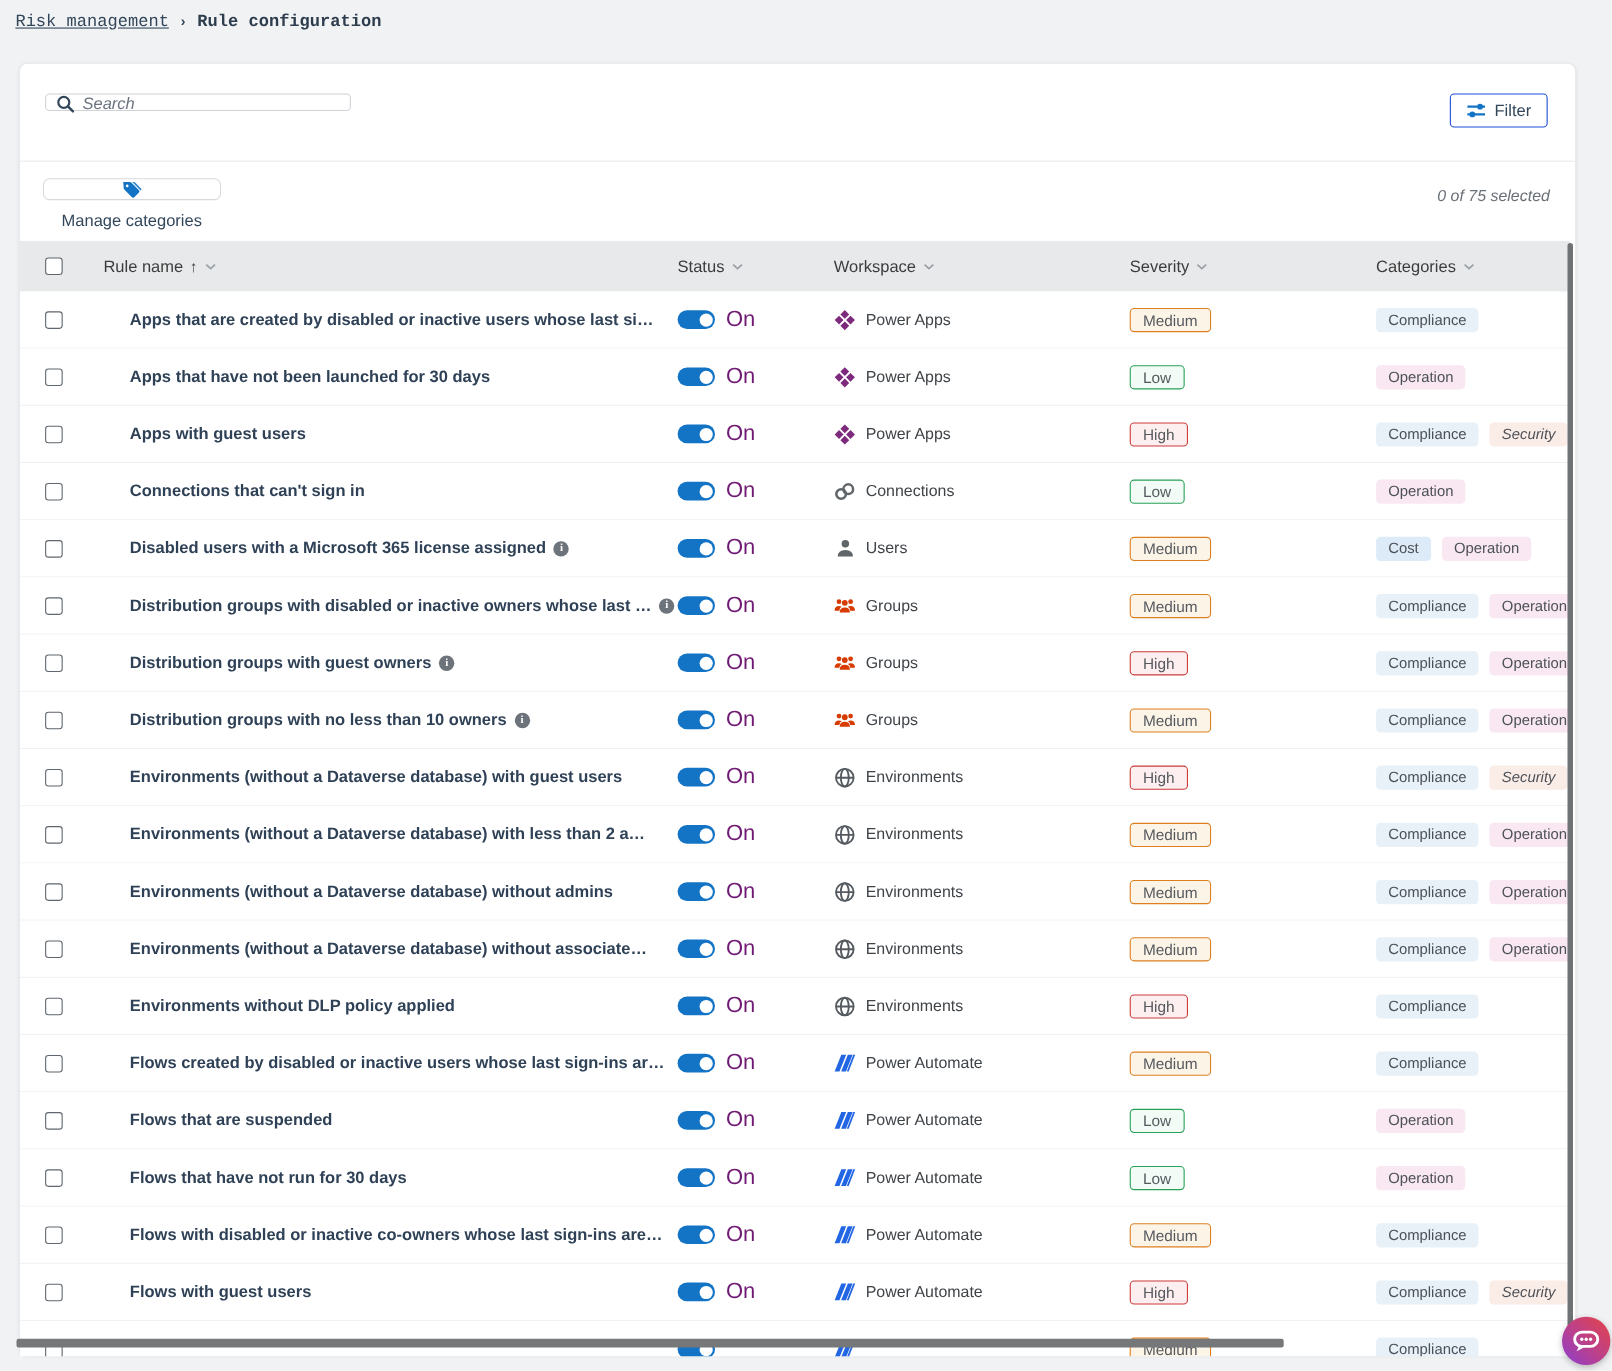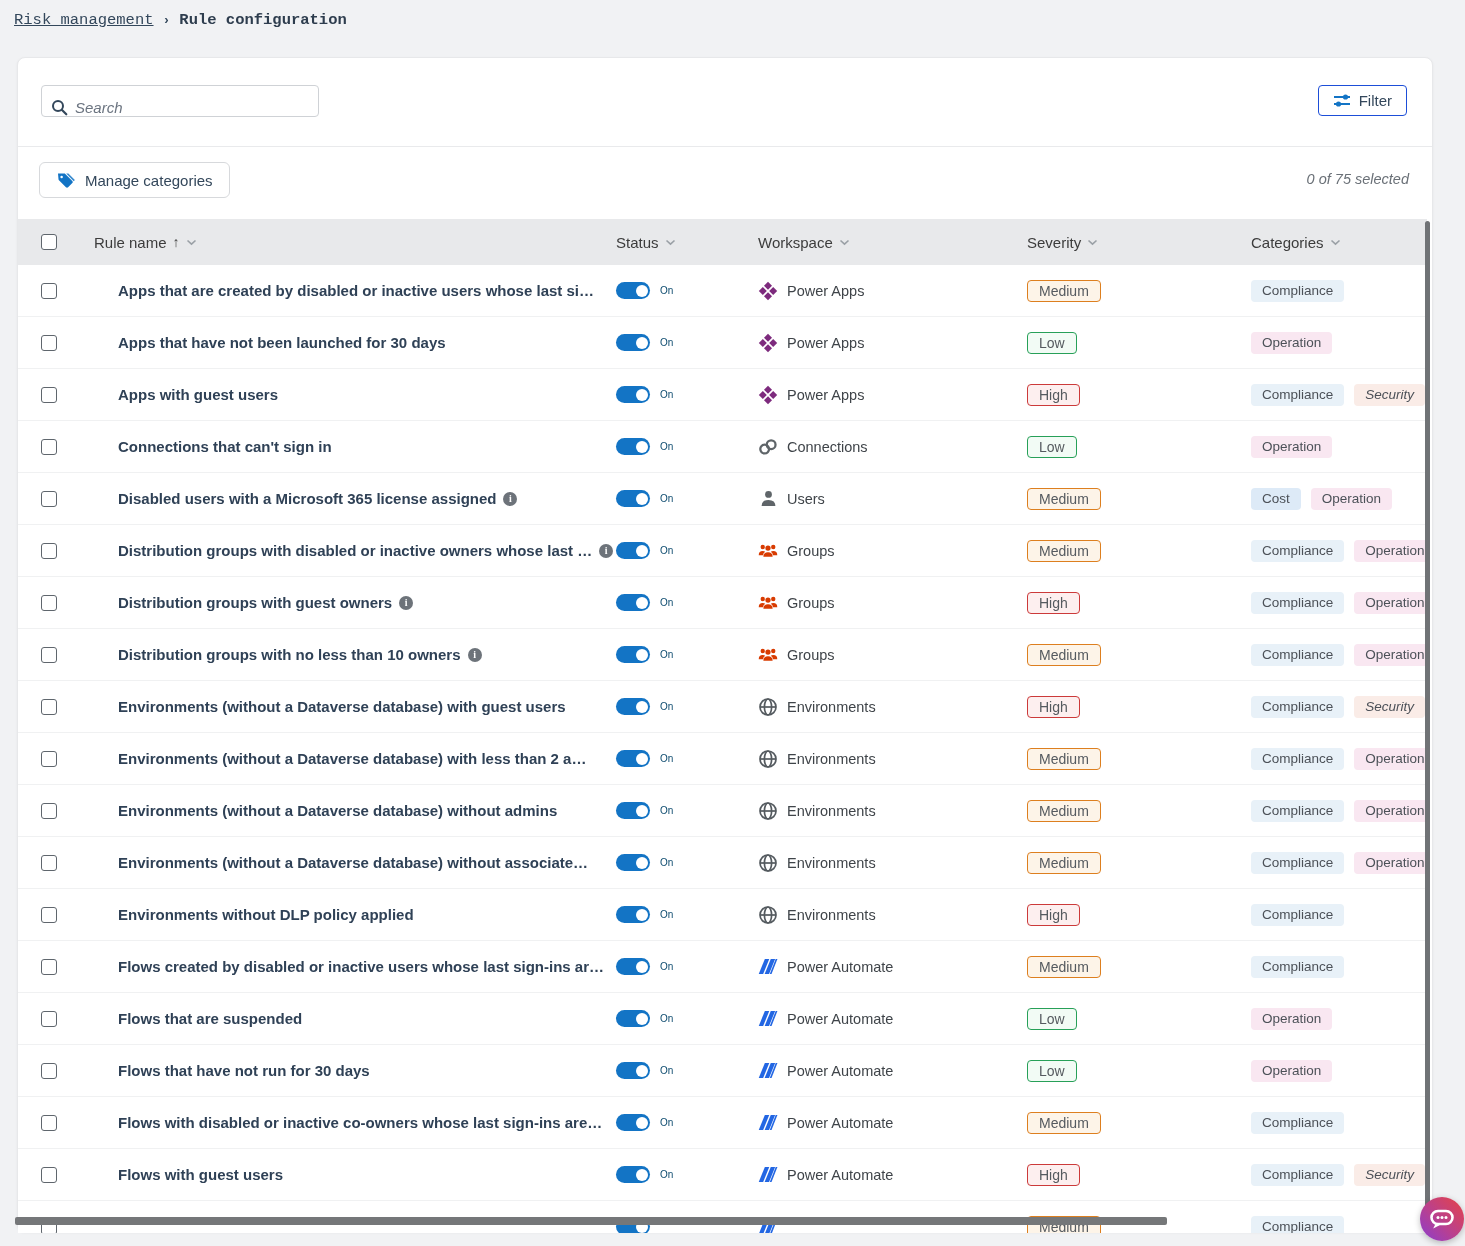--- a/index.html
+++ b/index.html
@@ -11,34 +11,34 @@
   .crumb-link { color:#33475b; text-decoration:underline; cursor:pointer; }
   .crumb-sep { color:#33475b; font-size:13px; font-weight:700; }
   .crumb-current { font-weight:700; color:#2e3d4e; }
 
   
   .card { position:absolute; left:17px; top:57px; width:1416px; height:1175px;
     background:#fff; border:1px solid #e7e8ea; border-radius:8px;
     box-shadow:0 1px 3px rgba(0,0,0,.05); }
 
   
-  .search-box { position:absolute; left:23px; top:27px; width:278px; height:32px;
-    border:1px solid #cfd2d6; border-radius:4px; background:#fff; display:flex; align-items:flex-end; padding:0 9px; gap:7px; }
+  .search-box { position:absolute; left:23px; top:27px; width:278px; height:16px;
+    border:1px solid #cfd2d6; border-radius:4px; background:#fff; display:flex; align-items:flex-start; padding:0 9px; gap:7px; }
   .search-input { border:none; outline:none; flex:1; font-size:15px; font-style:italic; color:#555;
     font-family:inherit; background:transparent; }
   .search-input::placeholder { color:#6b7480; font-style:italic; }
   .filter-btn { position:absolute; right:25px; top:27px; height:31px; padding:0 14px;
     border:1px solid #1d4ed8; border-radius:4px; background:#fff; display:flex; align-items:center; gap:8px;
     font-size:15px; color:#33475b; cursor:pointer; font-family:inherit; }
   .toolbar-divider { position:absolute; left:0; top:88px; width:100%; border-top:1px solid #e9eaec; }
 
   
-  .manage-btn { position:absolute; left:21px; top:104px; height:36px; padding:0 16px;
+  .manage-btn { position:absolute; left:21px; top:104px; height:20px; padding:0 16px;
     border:1px solid #d7d9dc; border-radius:6px; background:#fff; display:flex; align-items:center; gap:10px;
-    font-size:15px; color:#33475b; cursor:pointer; font-family:inherit; }
+    font-size:15px; color:#33475b; cursor:pointer; font-family:inherit;flex-direction:column; }
   .selection-status { position:absolute; right:23px; top:113px; font-size:14.5px; font-style:italic; color:#6a7077; }
 
   
   .thead, .trow { display:grid; grid-template-columns:53px 522px 142px 269px 224px auto;
     align-items:center; padding-left:23px; }
   .thead { position:absolute; left:0; top:161px; width:1409px; height:46px; background:#e8e9eb;
     font-size:15px; color:#3c3c3c; }
   .th { display:flex; align-items:center; gap:6px; cursor:pointer; }
   .sort-arrow { color:#444; font-size:14px; }
   .tbody { position:absolute; left:0; top:207px; width:1409px; height:968px; overflow:hidden; }
@@ -47,21 +47,21 @@
   .checkbox { width:16px; height:16px; border:1.6px solid #5f666d; border-radius:3px; background:#fff; cursor:pointer; }
   .name-cell { display:flex; align-items:center; gap:7px; overflow:hidden; }
   .rule-name { font-size:15px; font-weight:700; color:#2f4156; white-space:nowrap; cursor:pointer;margin-left:24px; }
   .info-icon { width:14px; height:14px; border-radius:50%; background:#6d737a; color:#fff; flex:none;
     font-size:10px; font-weight:700; display:flex; align-items:center; justify-content:center;
     font-family:"Liberation Serif",serif; cursor:pointer; }
 
   .status-cell { display:flex; align-items:center; gap:10px; cursor:pointer; }
   .toggle { width:34px; height:17px; border-radius:9px; background:#1374c5; position:relative; display:inline-block; }
   .knob { position:absolute; right:2.5px; top:2.5px; width:12px; height:12px; border-radius:50%; background:#fff; }
-  .on-label { font-size:10px; color:#0c4a6e; }
+  .on-label { font-size:20px; color:#701a75; }
 
   .ws-cell { display:flex; align-items:center; gap:9px; font-size:14.5px; color:#3f4449; }
   .ws-icon { width:20px; height:20px; display:inline-flex; align-items:center; justify-content:center; }
 
   .sev-badge { display:inline-block; font-size:14px; color:#555a5f; padding:2px 11px; border-radius:4px; border:1px solid; }
   .sev-medium { border-color:#dd7f1f; background:#fdf4e8; }
   .sev-low    { border-color:#27a058; background:#f2fbf5; }
   .sev-high   { border-color:#cc3a3a; background:#fdefef; }
 
   .cat-cell { display:flex; gap:10px; }

